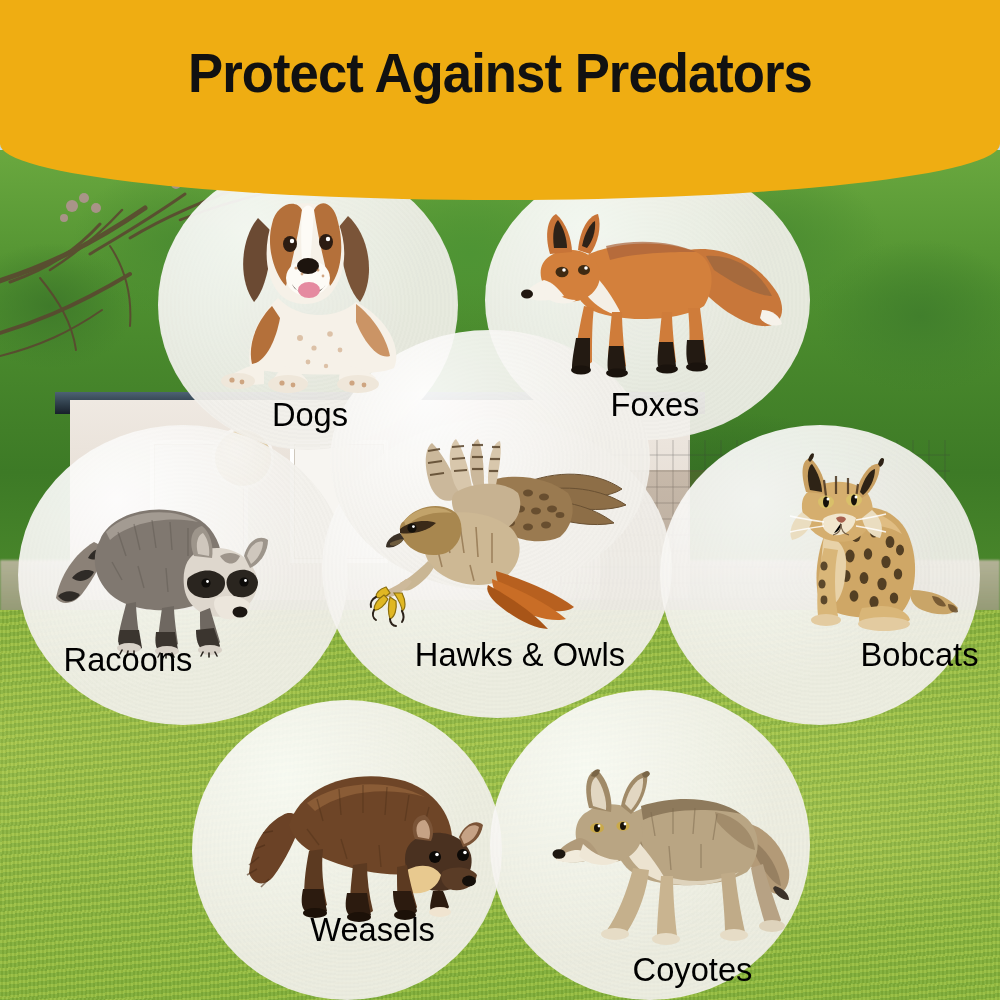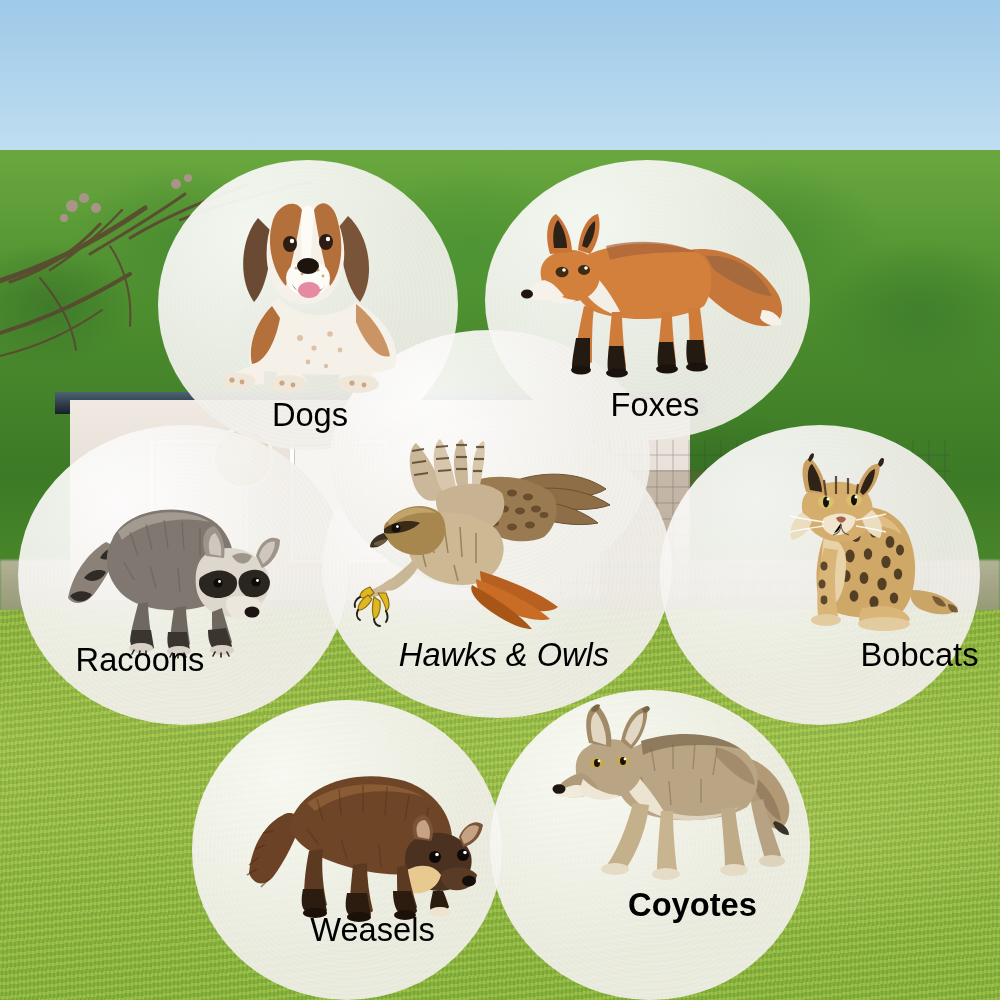--- a/index.html
+++ b/index.html
@@ -184,20 +184,23 @@
     <div class="blob" style="left:158px;top:160px;width:300px;height:290px;"></div>
     <div class="blob" style="left:485px;top:160px;width:325px;height:280px;"></div>
     <div class="blob" style="left:18px;top:425px;width:330px;height:300px;"></div>
     <div class="blob" style="left:322px;top:418px;width:350px;height:300px;"></div>
     <div class="blob" style="left:660px;top:425px;width:320px;height:300px;"></div>
     <div class="blob" style="left:192px;top:700px;width:310px;height:300px;"></div>
     <div class="blob" style="left:490px;top:690px;width:320px;height:310px;"></div>
     <div class="blob" style="left:330px;top:330px;width:320px;height:260px;"></div>
   </div>
 
+  <div class="header">
+    <div class="header-title">Protect Against Predators</div>
+  </div>
 
   <div class="card" style="left:180px;top:170px;width:260px;height:260px;">
     <svg class="art" width="260" height="225" viewBox="0 0 260 225">
       <g>
 
         <path d="M78 48 C 60 70, 58 110, 74 132 C 86 120, 92 86, 92 62 Z" fill="#6b4a33"></path>
         <path d="M168 46 C 190 66, 196 108, 180 132 C 166 118, 160 84, 158 58 Z" fill="#7a5438"></path>
 
         <path d="M92 52 C 96 28, 152 26, 158 52 C 168 76, 166 104, 152 122 C 140 138, 110 138, 98 122 C 84 104, 84 74, 92 52 Z" fill="#f6f1e8"></path>
 
@@ -303,21 +306,21 @@
 
         <ellipse cx="71" cy="180" rx="10" ry="4.5" fill="#1a130d"></ellipse>
         <ellipse cx="107" cy="183" rx="11" ry="4.5" fill="#1a130d"></ellipse>
         <ellipse cx="157" cy="179" rx="11" ry="4.5" fill="#1a130d"></ellipse>
         <ellipse cx="187" cy="177" rx="11" ry="4.5" fill="#1a130d"></ellipse>
       </g>
     </svg>
     <div class="cap" style="top:195px;">Foxes</div>
   </div>
 
-  <div class="card" style="left:60px;top:470px;width:250px;height:230px;">
+  <div class="card" style="left:48px;top:470px;width:250px;height:230px;">
     <svg class="art" width="250" height="185" viewBox="0 0 250 185">
       <g>
 
         <path d="M46 72 C 26 84, 12 106, 8 128 C 14 136, 26 134, 34 124
                  C 46 108, 56 90, 58 78 Z" fill="#8b8177"></path>
         <g fill="#2f2b27">
           <path d="M10 126 C 16 134, 26 133, 32 125 C 26 120, 16 120, 10 126 Z"></path>
           <path d="M24 108 C 32 114, 42 110, 46 102 C 40 98, 30 100, 24 108 Z"></path>
           <path d="M40 88 C 48 92, 56 88, 58 80 C 52 76, 44 80, 40 88 Z"></path>
         </g>
@@ -381,21 +384,21 @@
             <path d="M124 183 L 126 187"></path>
           <path d="M155 182 L 153 186"></path>
             <path d="M161 183 L 161 187"></path>
             <path d="M167 182 L 169 186"></path>
         </g>
       </g>
     </svg>
     <div class="cap" style="top:170px;left:-45px;">Racoons</div>
   </div>
 
-  <div class="card" style="left:354px;top:435px;width:270px;height:230px;font-style:italic;">
+  <div class="card" style="left:370px;top:435px;width:270px;height:230px;">
     <svg class="art" width="270" height="205" viewBox="0 0 270 205">
       <g>
 
         <g fill="#8d6e47" stroke="#6a5133" stroke-width="1">
           <path d="M150 50 C 186 34, 226 36, 252 54 C 240 62, 216 64, 196 60 C 178 58, 160 56, 150 50 Z"></path>
           <path d="M158 58 C 196 48, 232 54, 256 70 C 240 76, 212 76, 190 70 C 174 66, 162 62, 158 58 Z"></path>
           <path d="M150 66 C 190 62, 224 72, 244 88 C 224 92, 196 88, 176 80 C 162 74, 152 70, 150 66 Z"></path>
         </g>
         <path d="M126 44 C 150 38, 180 44, 198 58 C 206 70, 204 90, 190 102
                  C 168 112, 136 104, 124 86 C 116 70, 118 52, 126 44 Z" fill="#9a7a50"></path>
@@ -642,21 +645,21 @@
 
         <ellipse cx="70" cy="168" rx="12" ry="5" fill="#1c1108"></ellipse>
         <ellipse cx="114" cy="172" rx="12" ry="5" fill="#1c1108"></ellipse>
         <ellipse cx="160" cy="170" rx="11" ry="5" fill="#1c1108"></ellipse>
         <ellipse cx="195" cy="167" rx="11" ry="5" fill="#f0e4d0"></ellipse>
       </g>
     </svg>
     <div class="cap" style="top:165px;left:-5px;">Weasels</div>
   </div>
 
-  <div class="card" style="left:545px;top:685px;width:265px;height:245px;font-weight:bold;">
+  <div class="card" style="left:545px;top:750px;width:265px;height:245px;">
     <svg class="art" width="265" height="205" viewBox="0 0 265 205">
       <g>
 
         <path d="M196 72 C 218 74, 238 94, 244 120 C 246 138, 236 148, 226 142
                  C 212 132, 200 108, 194 86 Z" fill="#b39a77"></path>
         <path d="M210 92 C 224 102, 234 120, 236 136 C 228 134, 216 118, 208 100 Z" fill="#8b7558" opacity=".7"></path>
         <path d="M230 136 C 238 138, 244 144, 244 150 C 236 150, 230 144, 228 138 Z" fill="#3b322a"></path>
 
         <path d="M76 70 C 104 48, 160 46, 196 64 C 216 76, 218 104, 202 122
                  C 172 140, 108 140, 84 120 C 68 106, 66 82, 76 70 Z" fill="#b9a583"></path>

